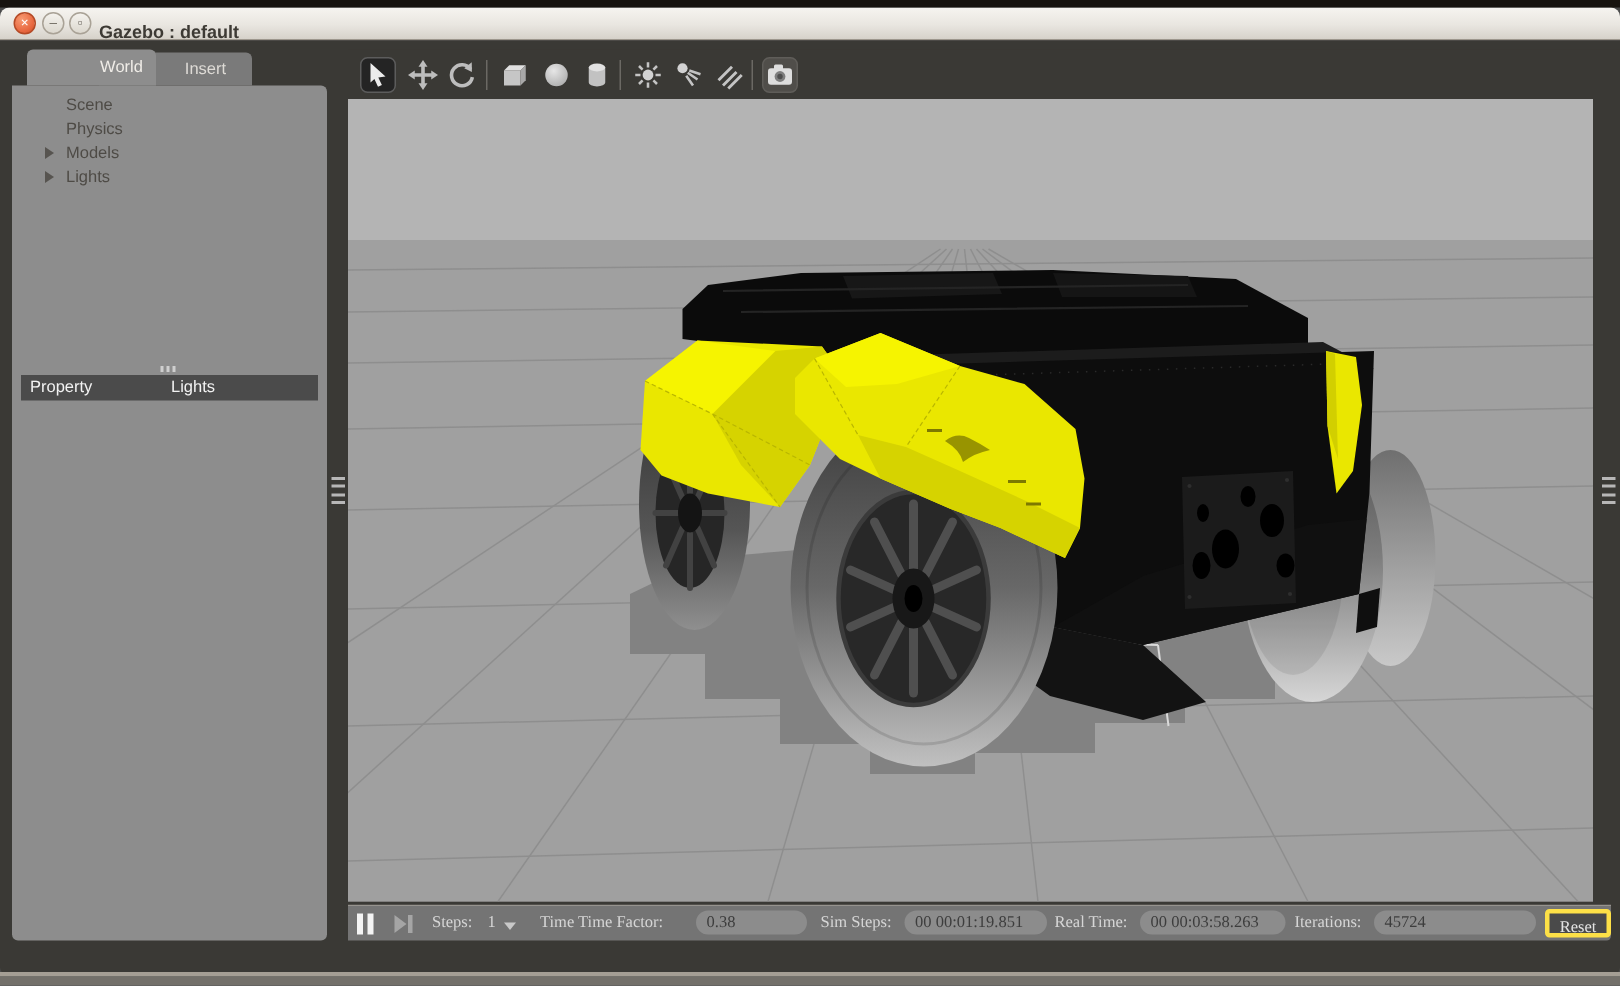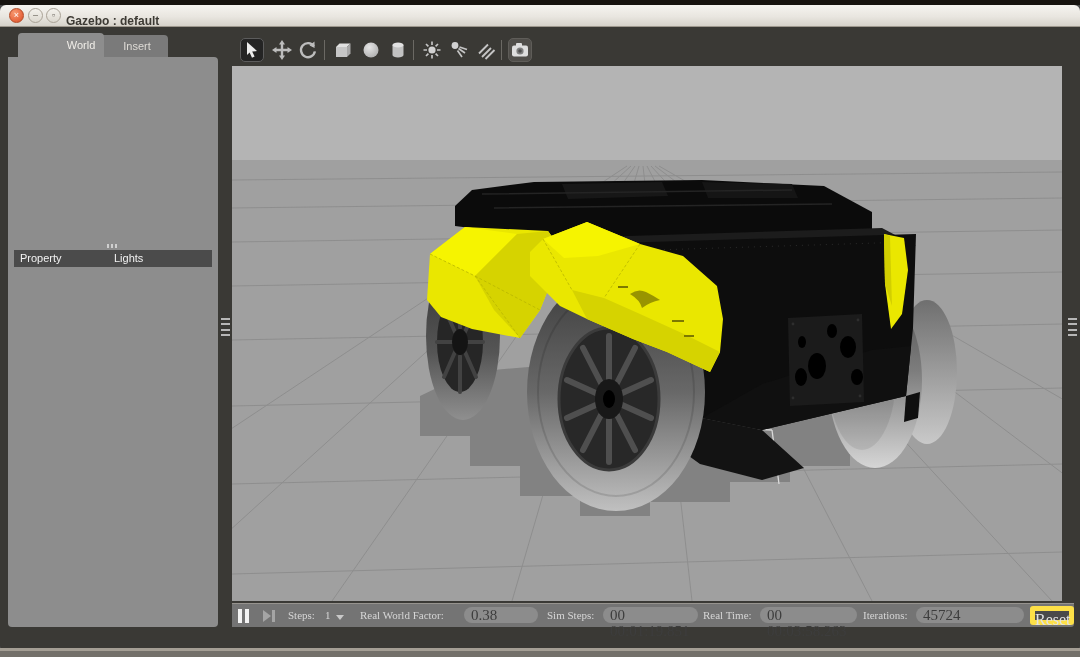--- a/index.html
+++ b/index.html
@@ -57,31 +57,31 @@
 
   
   #render{left:232px;top:66px;width:830px;height:535px;background:#b4b4b4;cursor:crosshair;}
 
   
   #simbar{left:232px;top:603px;width:842px;height:24px;background:#747474;
     border-top:1px solid #96938e;border-radius:0 0 3px 0;box-sizing:border-box;
     font-size:11px;color:#d6d6d6;font-family:Liberation Serif, serif;}
   #simbar .lbl{position:absolute;top:5px;}
   .valbox{position:absolute;top:3px;height:16px;line-height:16px;background:#8c8c8c;
-    border-radius:8px;color:#3d3d3d;padding-left:7px;box-sizing:border-box;font-size:15px;}
+    border-radius:8px;color:#3d3d3d;padding-left:7px;box-sizing:border-box;font-size:11px;}
   #btn-pause{left:6px;top:5px;width:14px;height:14px;display:flex;gap:3px;}
   #btn-pause i{width:4px;height:14px;background:#f4f4f4;}
   #btn-step{left:31px;top:6px;width:14px;height:12px;}
   #btn-step .t{position:absolute;left:0;top:0;width:0;height:0;border-left:8px solid #a5a5a5;
     border-top:6px solid transparent;border-bottom:6px solid transparent;}
   #btn-step .b{position:absolute;left:9px;top:0;width:3px;height:12px;background:#a5a5a5;}
   #steps-caret{position:absolute;left:104px;top:11px;width:0;height:0;
     border-top:5px solid #c9c9c9;border-left:4px solid transparent;border-right:4px solid transparent;}
   #btn-reset{position:absolute;left:798px;top:2px;width:44px;height:19px;background:#4a4a4a;
-    border:5px solid #fde047;border-radius:3px;color:#e3e3e3;font-size:16px;
+    border:3px solid #fde047;border-radius:3px;color:#e3e3e3;font-size:11px;
     text-align:center;line-height:18px;box-sizing:border-box;}
 </style>
 </head>
 <body>
 
 <div id="window">
 
   <div class="abs" id="top-strip"></div>
 
   <div class="abs" id="titlebar">
@@ -90,20 +90,36 @@
     <span class="winbtn" id="btn-max">▫</span>
     <span class="abs" id="title-text">Gazebo : default</span>
   </div>
 
   <div class="abs" id="chrome"></div>
 
   <div class="tab" id="tab-world">World</div>
   <div class="tab" id="tab-insert">Insert</div>
 
   <div class="abs" id="sidebar">
+    <div class="tree">
+      <div class="tree-row">
+        <span>Scene</span>
+      </div>
+      <div class="tree-row">
+        <span>Physics</span>
+      </div>
+      <div class="tree-row">
+        <i class="tw"></i>
+        <span>Models</span>
+      </div>
+      <div class="tree-row">
+        <i class="tw"></i>
+        <span>Lights</span>
+      </div>
+    </div>
     <div id="prop-grip">
         <i></i>
         <i></i>
         <i></i>
       </div>
     <div id="prop-header">
       <span class="col-prop">Property</span>
       <span class="col-val">Lights</span>
     </div>
   </div>
@@ -363,21 +379,21 @@
         <i></i>
         <i></i>
       </div>
     <div class="abs" id="btn-step">
         <span class="t"></span>
         <span class="b"></span>
       </div>
     <span class="lbl" style="left:56px">Steps:</span>
     <span class="lbl" style="left:93px">1</span>
     <i id="steps-caret"></i>
-    <span class="lbl" style="left:128px">Real World Factor:</span>
+    <span class="lbl" style="left:128px">Time Time Factor:</span>
     <span class="valbox" style="left:232px;width:74px">0.38</span>
     <span class="lbl" style="left:315px">Sim Steps:</span>
     <span class="valbox" style="left:371px;width:95px">00 00:01:19.851</span>
     <span class="lbl" style="left:471px">Real Time:</span>
     <span class="valbox" style="left:528px;width:97px">00 00:03:58.263</span>
     <span class="lbl" style="left:631px">Iterations:</span>
     <span class="valbox" style="left:684px;width:108px">45724</span>
     <div id="btn-reset">Reset</div>
   </div>
 

